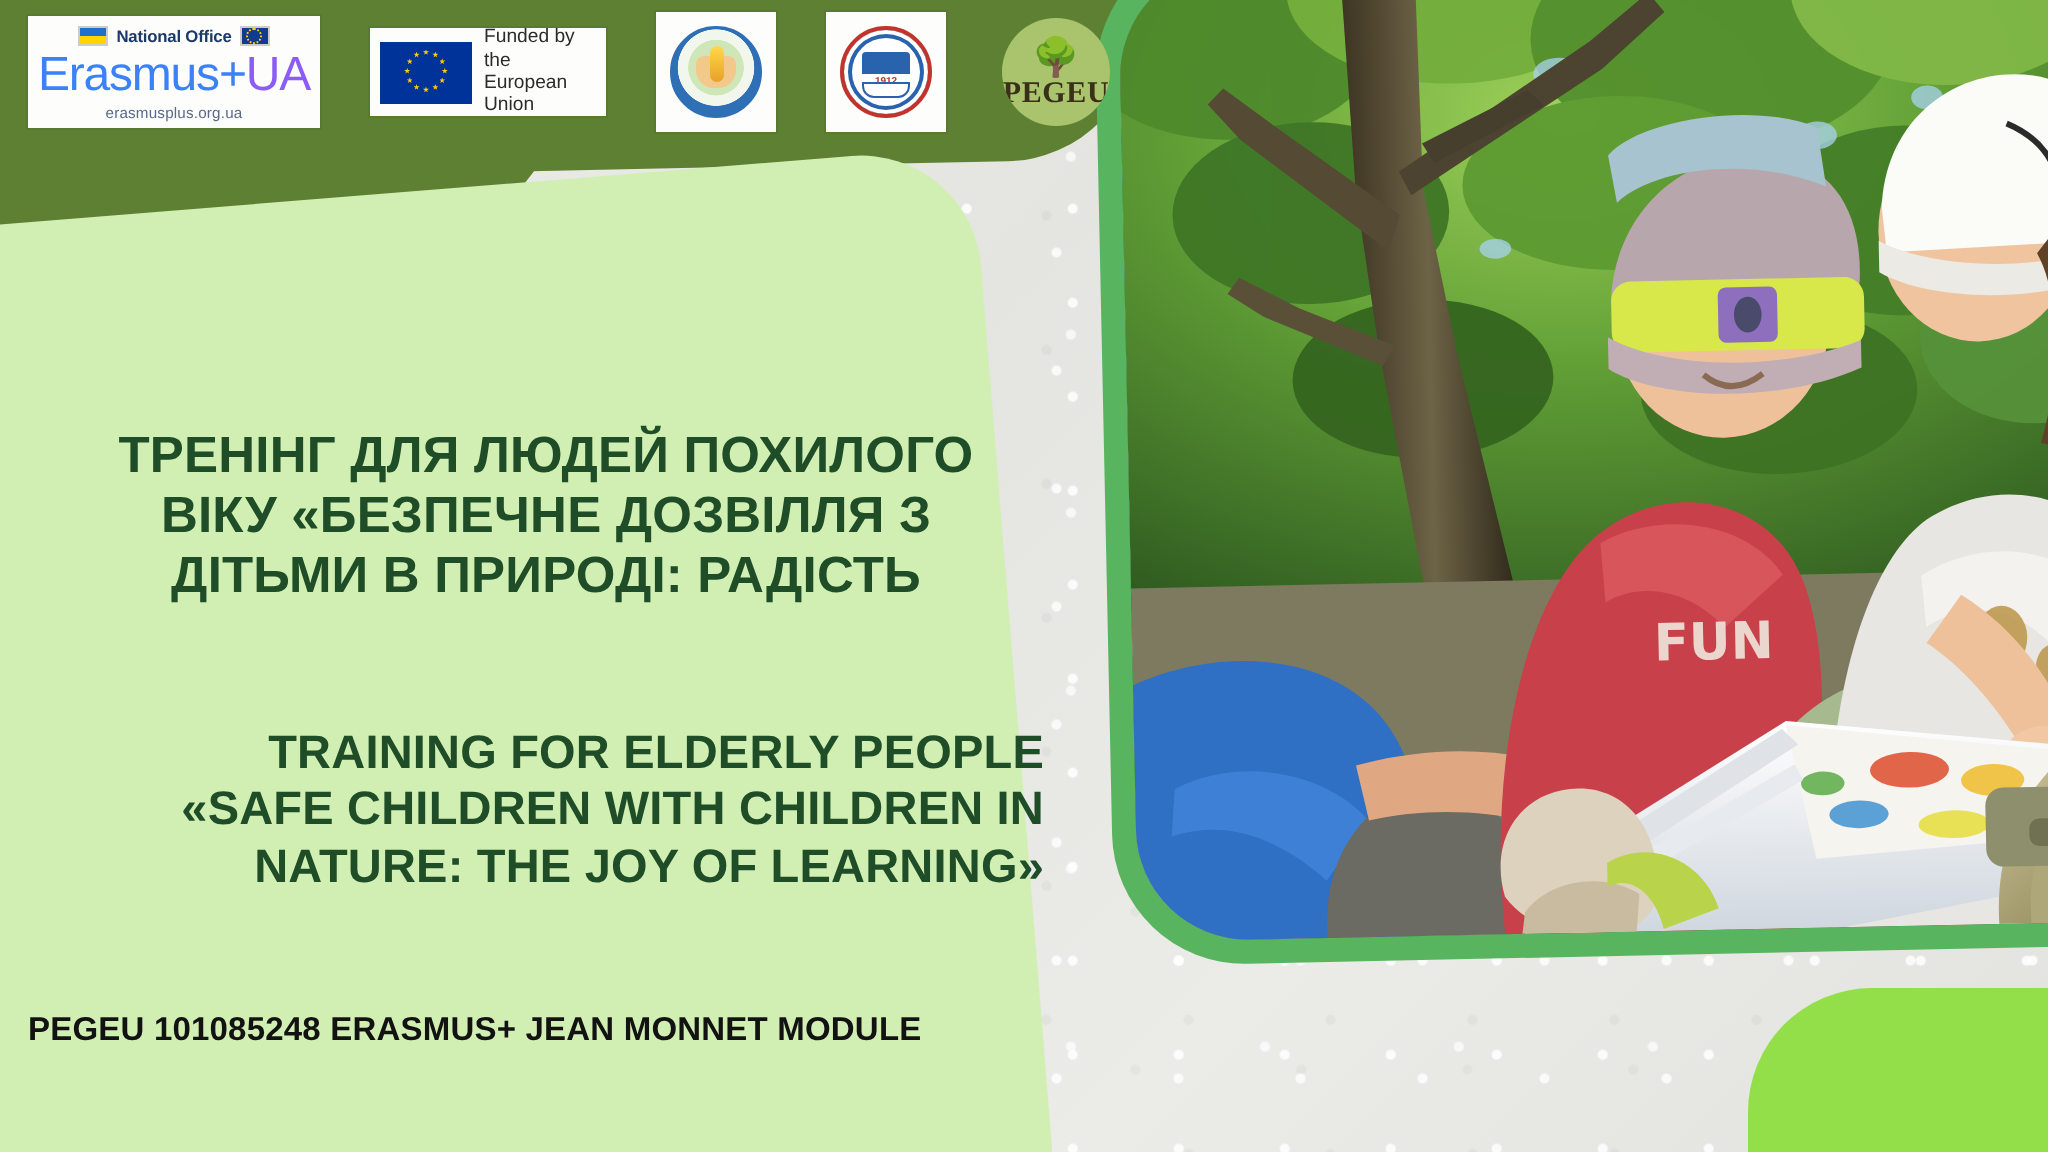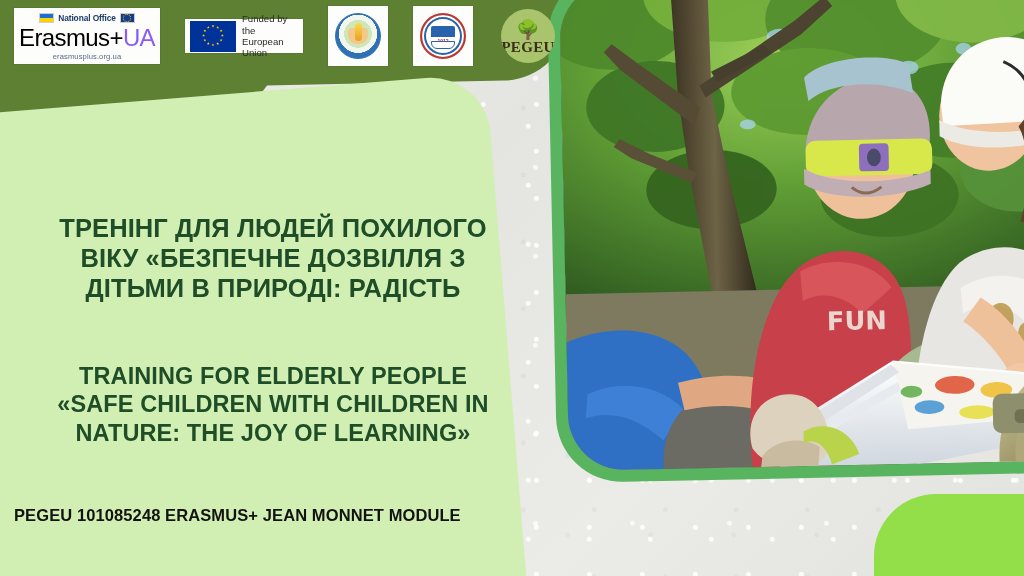--- a/index.html
+++ b/index.html
@@ -81,26 +81,26 @@
   .era-top { display:flex; align-items:center; justify-content:center; gap:4px; height:13px; }
   .flag-ua { width:15px; height:10px; background:linear-gradient(#1f6fd0 0 50%,#ffd500 50% 100%); border:.5px solid #ccc; }
   .flag-eu { width:15px; height:10px; background:#123a8f; position:relative; border:.5px solid #ccc; }
   .flag-eu::after {
     content:""; position:absolute; left:50%; top:50%;
     width:6px; height:6px; transform:translate(-50%,-50%);
     border:1.2px dotted #ffd500; border-radius:50%;
   }
   .era-top span { font-size:8.4px; font-weight:700; color:#1b3a6b; letter-spacing:-.1px; }
   .era-mid { font-size:24px; font-weight:400; line-height:1; letter-spacing:-.6px; margin-top:1px; }
-  .era-mid .e1 { color:#000000; }
+  .era-mid .e1 { color:#3b82f6; }
   .era-mid .e2 { color:#8b5cf6; }
   .era-url { font-size:7.6px; color:#5a6a8a; margin-top:2px; letter-spacing:.1px;text-align:center; }
 
   
-  .logo-eu { width:118px; height:34px; gap:6px; padding:0 5px; }
+  .logo-eu { width:118px; height:44px; gap:6px; padding:0 5px; }
   .eu-flag {
     width:46px; height:31px; background:#003399;
     position:relative; flex:0 0 auto;
   }
   .eu-flag .starring { position:absolute; inset:0; }
   .eu-flag .starring i {
     position:absolute; width:3.2px; height:3.2px; background:#ffcc00;
     clip-path:polygon(50% 0,61% 35%,98% 35%,68% 57%,79% 91%,50% 70%,21% 91%,32% 57%,2% 35%,39% 35%);
   }
   .eu-text { font-size:9.6px; line-height:1.18; color:#2b2b2b; font-weight:400; }
@@ -160,21 +160,21 @@
 
   
   .title-ua {
     position:absolute; left:24px; top:214px; width:498px;
     text-align:center; z-index:30;
     color:#1e4d28; font-weight:700;
     font-size:25.5px; line-height:1.17; letter-spacing:.1px;
   }
   .title-en {
     position:absolute; left:24px; top:362px; width:498px;
-    text-align:center; z-index:30;
+    text-align:right; z-index:30;
     color:#1e4d28; font-weight:700;
     font-size:23.5px; line-height:1.21; letter-spacing:.1px;
   }
   .footer {
     position:absolute; left:14px; top:505px; z-index:30;
     color:#121212; font-weight:700;
     font-size:16.5px; line-height:1.33; letter-spacing:.1px;
   }
 </style>
 </head>

